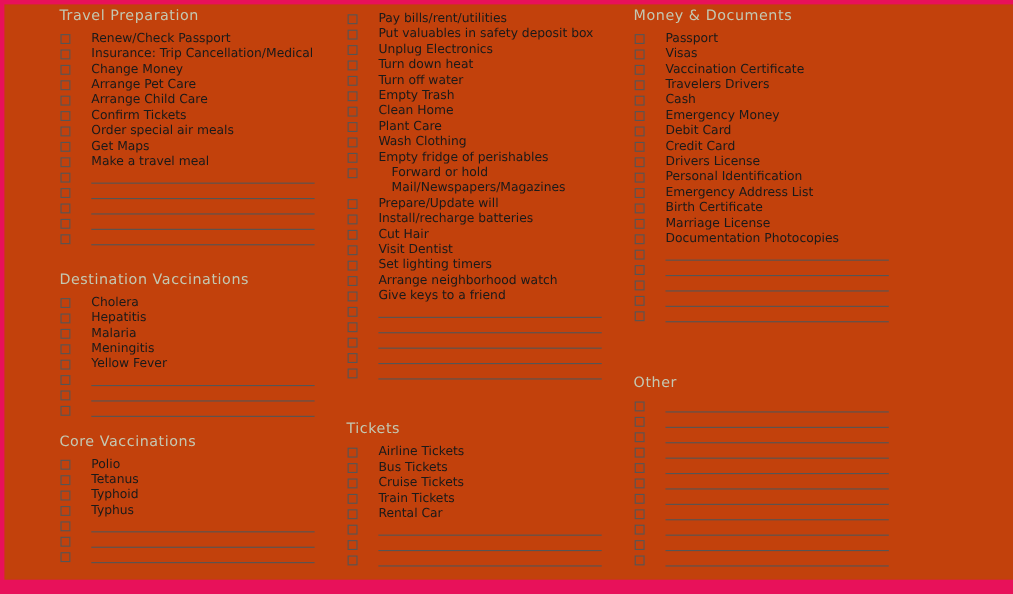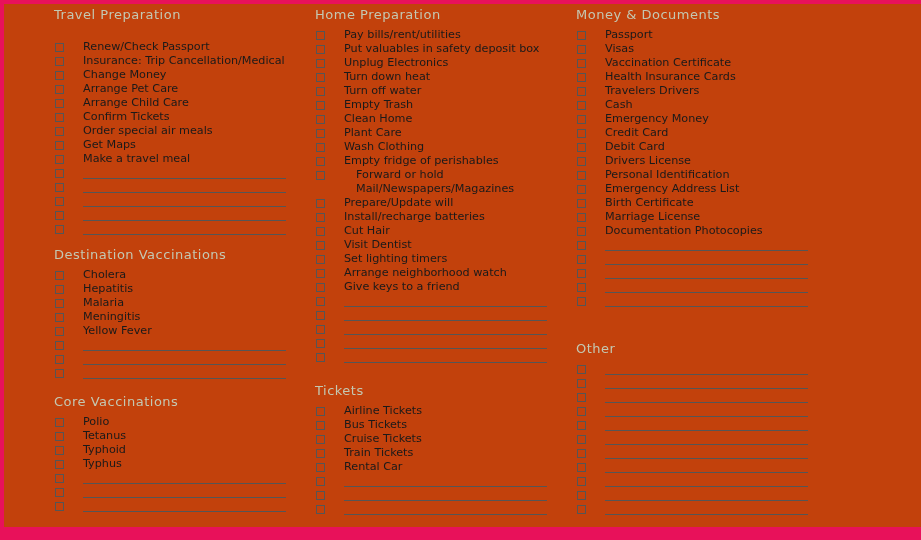--- a/index.html
+++ b/index.html
@@ -36,21 +36,21 @@
   .item.wrap { height: 28px; }
   .item.wrap .label { white-space: normal; width: 210px; line-height: 14px; margin-left: 12px; }
 </style>
 </head>
 <body>
 
 <div class="page">
   <div class="col" id="col0" style="left:50px;">
       <div class="section" style="top: 2px;">
         <div class="heading">Travel Preparation</div>
-        <div style="margin-top: 16px;">
+        <div style="margin-top: 4px;">
           <div class="item">
             <span class="box"></span>
             <span class="label">Renew/Check Passport</span>
           </div>
           <div class="item">
             <span class="box"></span>
             <span class="label">Insurance: Trip Cancellation/Medical</span>
           </div>
           <div class="item">
             <span class="box"></span>
@@ -168,21 +168,20 @@
           </div>
           <div class="item">
             <span class="box"></span>
             <span class="line"></span>
           </div>
         </div>
       </div>
     </div>
   <div class="col" id="col1" style="left:311px;">
       <div class="section" style="top: 2px;">
-        <div class="heading">Home Preparation</div>
         <div style="margin-top: 4px;">
           <div class="item">
             <span class="box"></span>
             <span class="label">Pay bills/rent/utilities</span>
           </div>
           <div class="item">
             <span class="box"></span>
             <span class="label">Put valuables in safety deposit box</span>
           </div>
           <div class="item">
@@ -320,41 +319,37 @@
           <div class="item">
             <span class="box"></span>
             <span class="label">Visas</span>
           </div>
           <div class="item">
             <span class="box"></span>
             <span class="label">Vaccination Certificate</span>
           </div>
           <div class="item">
             <span class="box"></span>
-            <span class="label">Health Insurance Cards</span>
-          </div>
-          <div class="item">
-            <span class="box"></span>
             <span class="label">Travelers Drivers</span>
           </div>
           <div class="item">
             <span class="box"></span>
             <span class="label">Cash</span>
           </div>
           <div class="item">
             <span class="box"></span>
             <span class="label">Emergency Money</span>
           </div>
           <div class="item">
             <span class="box"></span>
+            <span class="label">Debit Card</span>
+          </div>
+          <div class="item">
+            <span class="box"></span>
             <span class="label">Credit Card</span>
-          </div>
-          <div class="item">
-            <span class="box"></span>
-            <span class="label">Debit Card</span>
           </div>
           <div class="item">
             <span class="box"></span>
             <span class="label">Drivers License</span>
           </div>
           <div class="item">
             <span class="box"></span>
             <span class="label">Personal Identification</span>
           </div>
           <div class="item">

